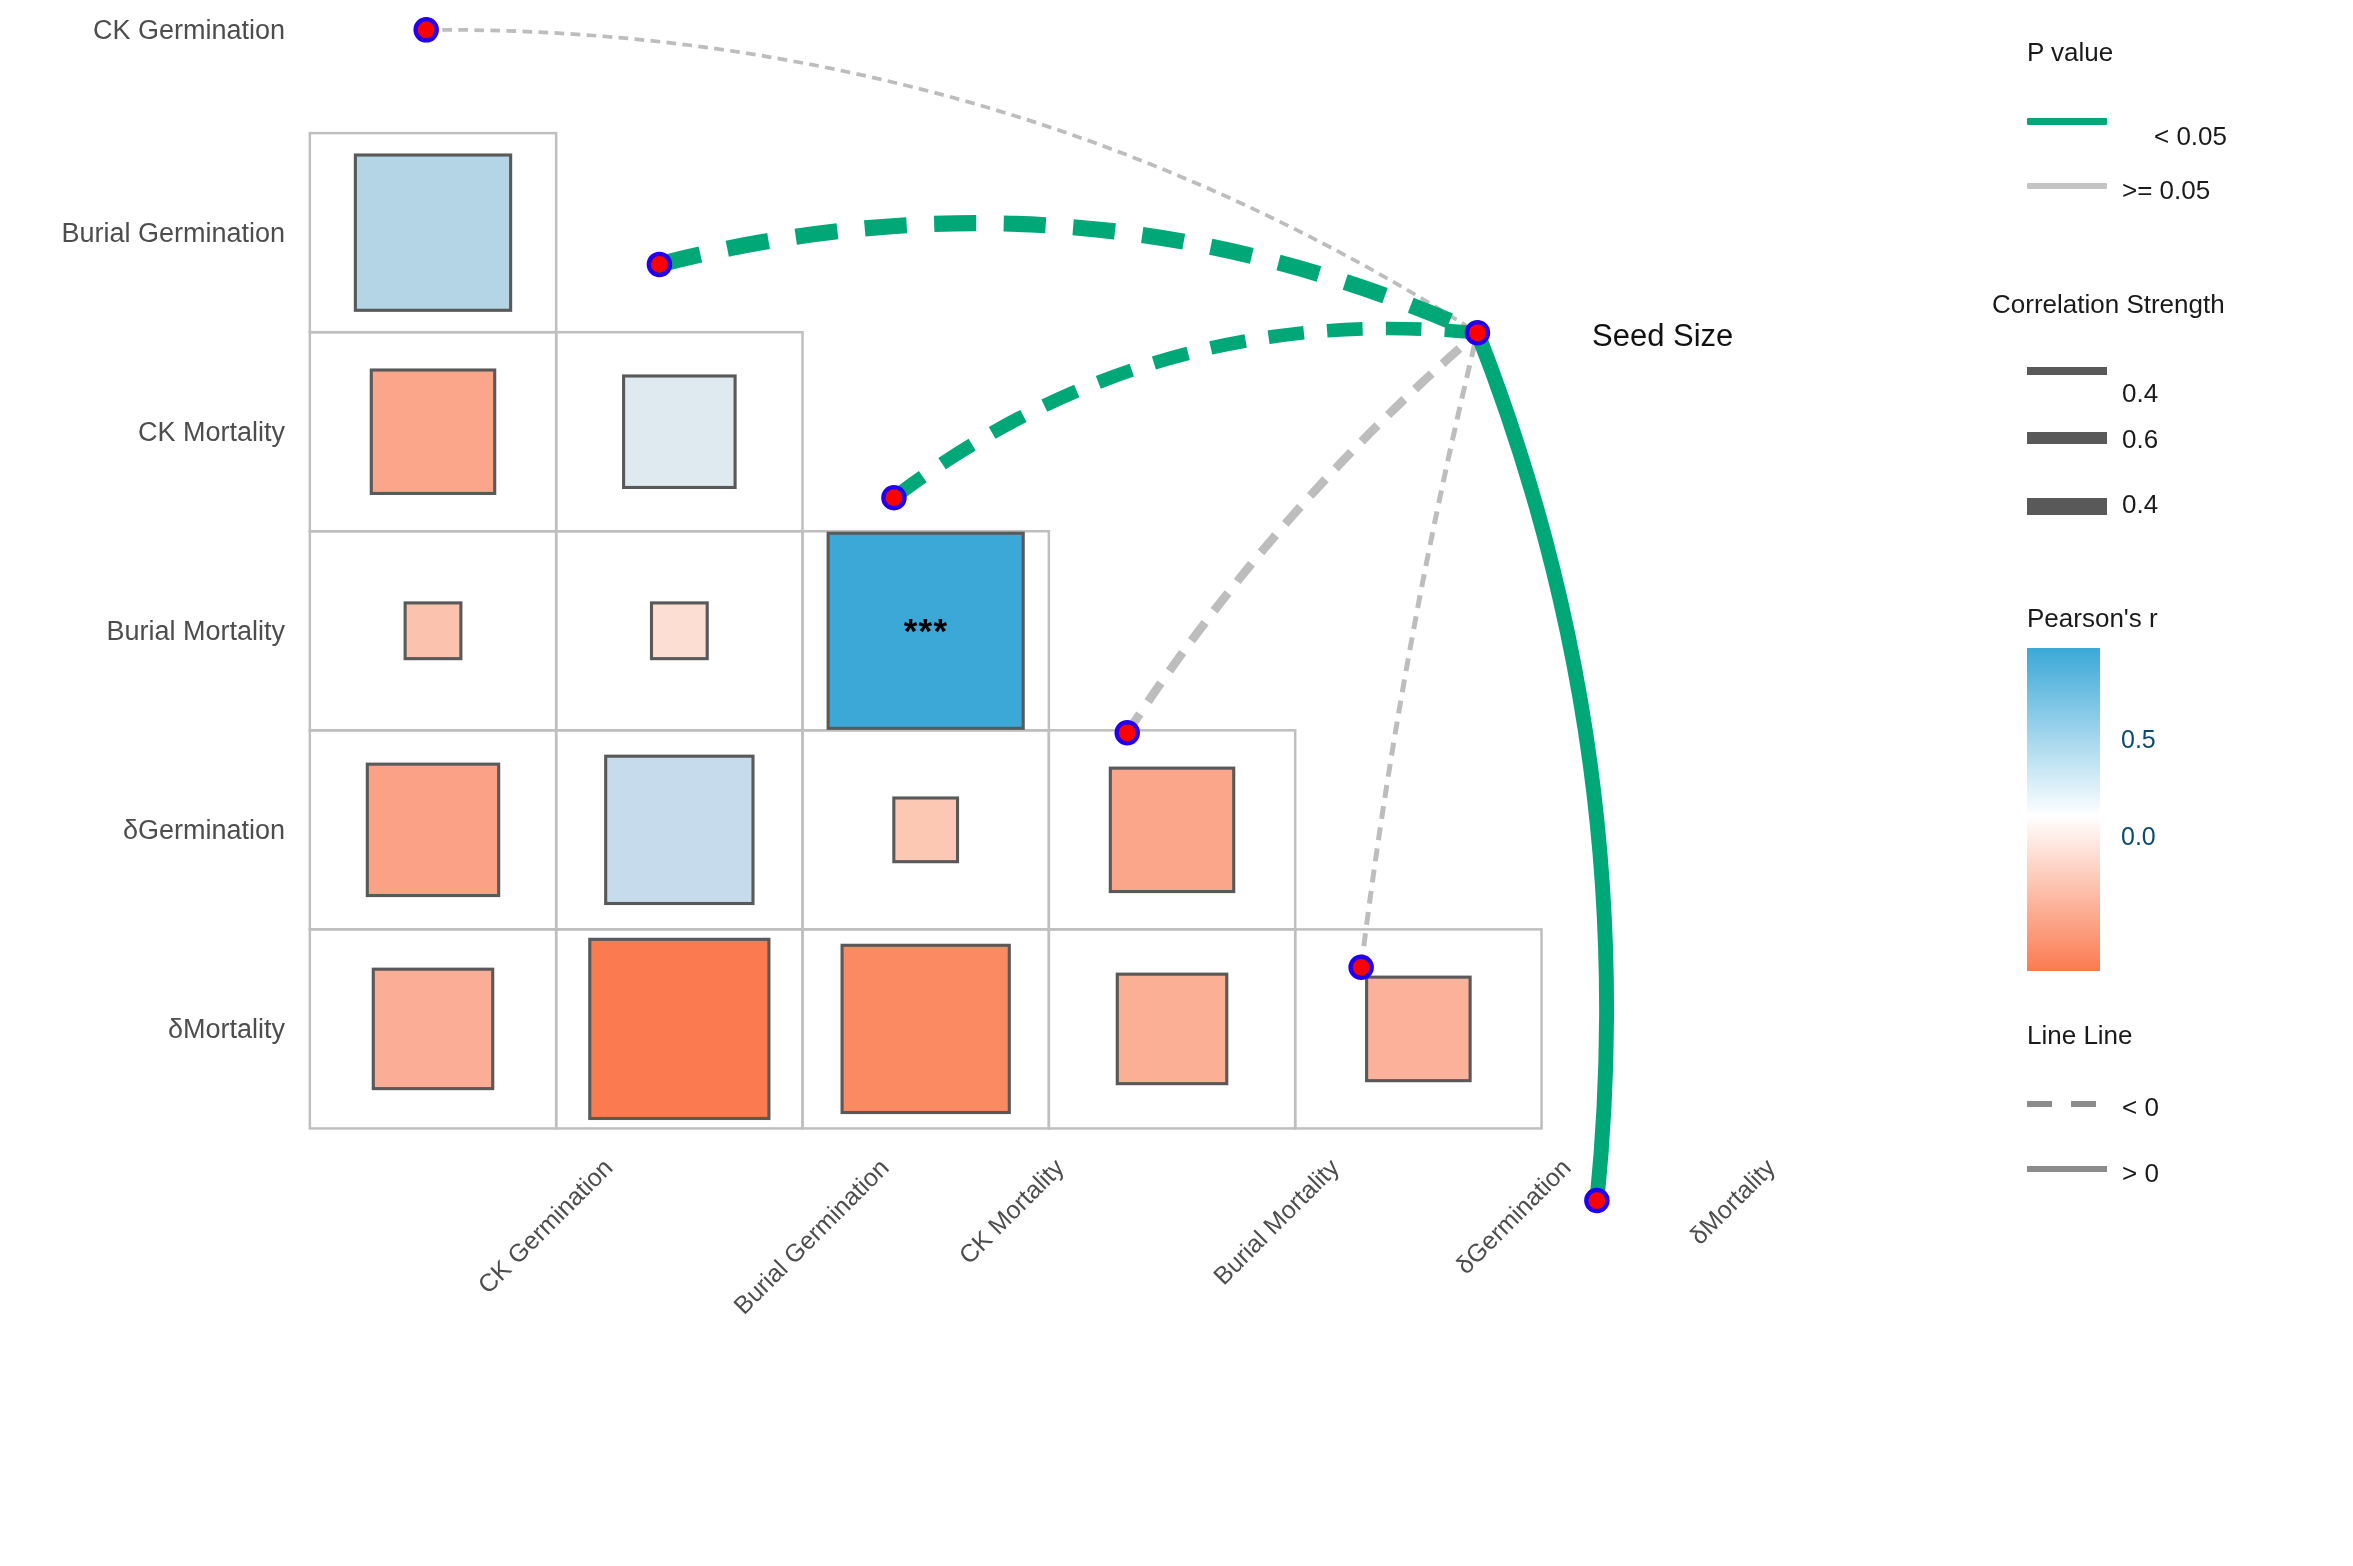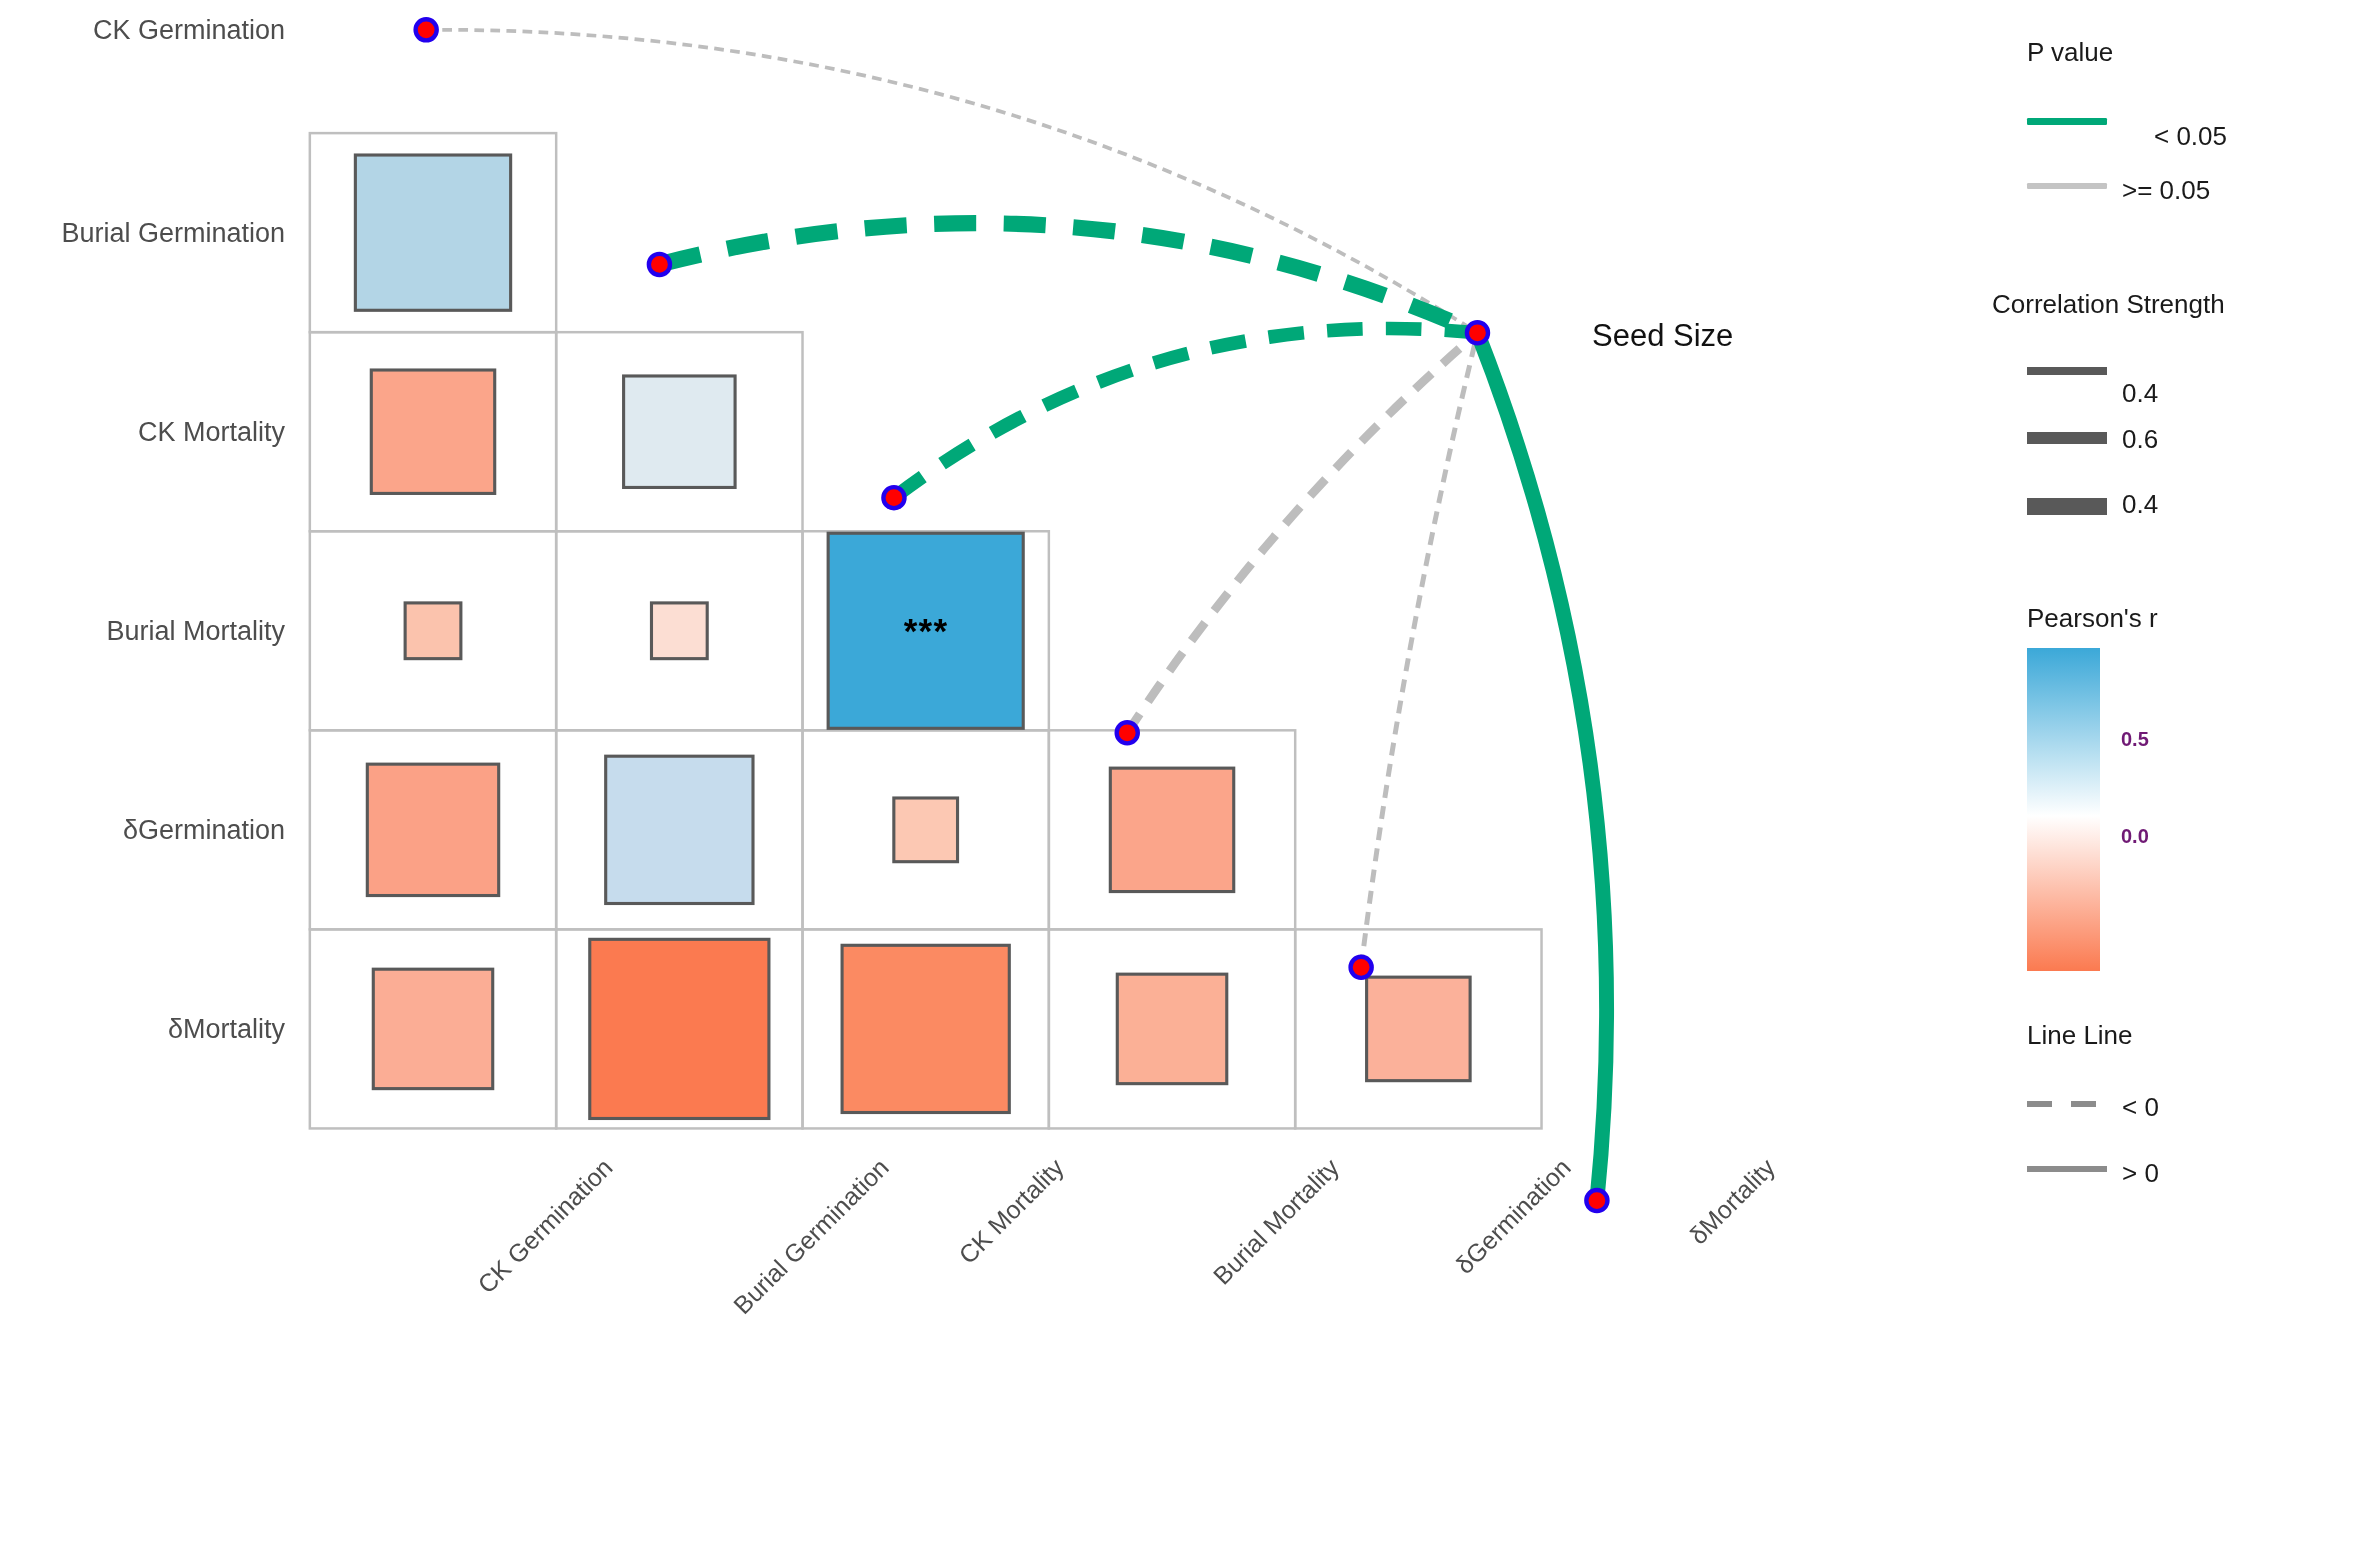--- a/index.html
+++ b/index.html
@@ -8,21 +8,21 @@
   .lbl{position:absolute;color:#4d4d4d;white-space:nowrap;}
   .ylabel{font-size:27px;text-align:right;transform:translateY(-50%);}
   .xlabel{font-size:25px;transform-origin:right top;transform:rotate(-45deg);text-align:right;}
   svg{position:absolute;top:0;left:0;width:2354px;height:1567px;overflow:visible;}
   .legend-title{position:absolute;font-size:26px;color:#1a1a1a;white-space:nowrap;}
   .legend-item{position:absolute;font-size:26px;color:#1a1a1a;white-space:nowrap;transform:translateY(-50%);}
   .legend-key{position:absolute;}
   .hubtext{position:absolute;font-size:31px;color:#111;white-space:nowrap;transform:translateY(-50%);}
   .stars{position:absolute;font-size:35px;font-weight:bold;color:#000;transform:translate(-50%,-50%);letter-spacing:1.2px;}
   .cbar{position:absolute;border:0;}
-  .cbtick{position:absolute;font-size:20px;color:#701a75;transform:translateY(-50%);font-weight:bold;}
+  .cbtick{position:absolute;font-size:25px;color:#0c4a6e;transform:translateY(-50%);}
 </style>
 </head>
 <body>
 
 <div id="figure">
 
   <svg id="canvas" viewBox="0 0 3784 2519">
     <g id="grid-layer">
         <rect x="498" y="214" width="396" height="320" fill="none" stroke="#bfbfbf" stroke-width="4"></rect>
         <rect x="498" y="534" width="396" height="320" fill="none" stroke="#bfbfbf" stroke-width="4"></rect>

